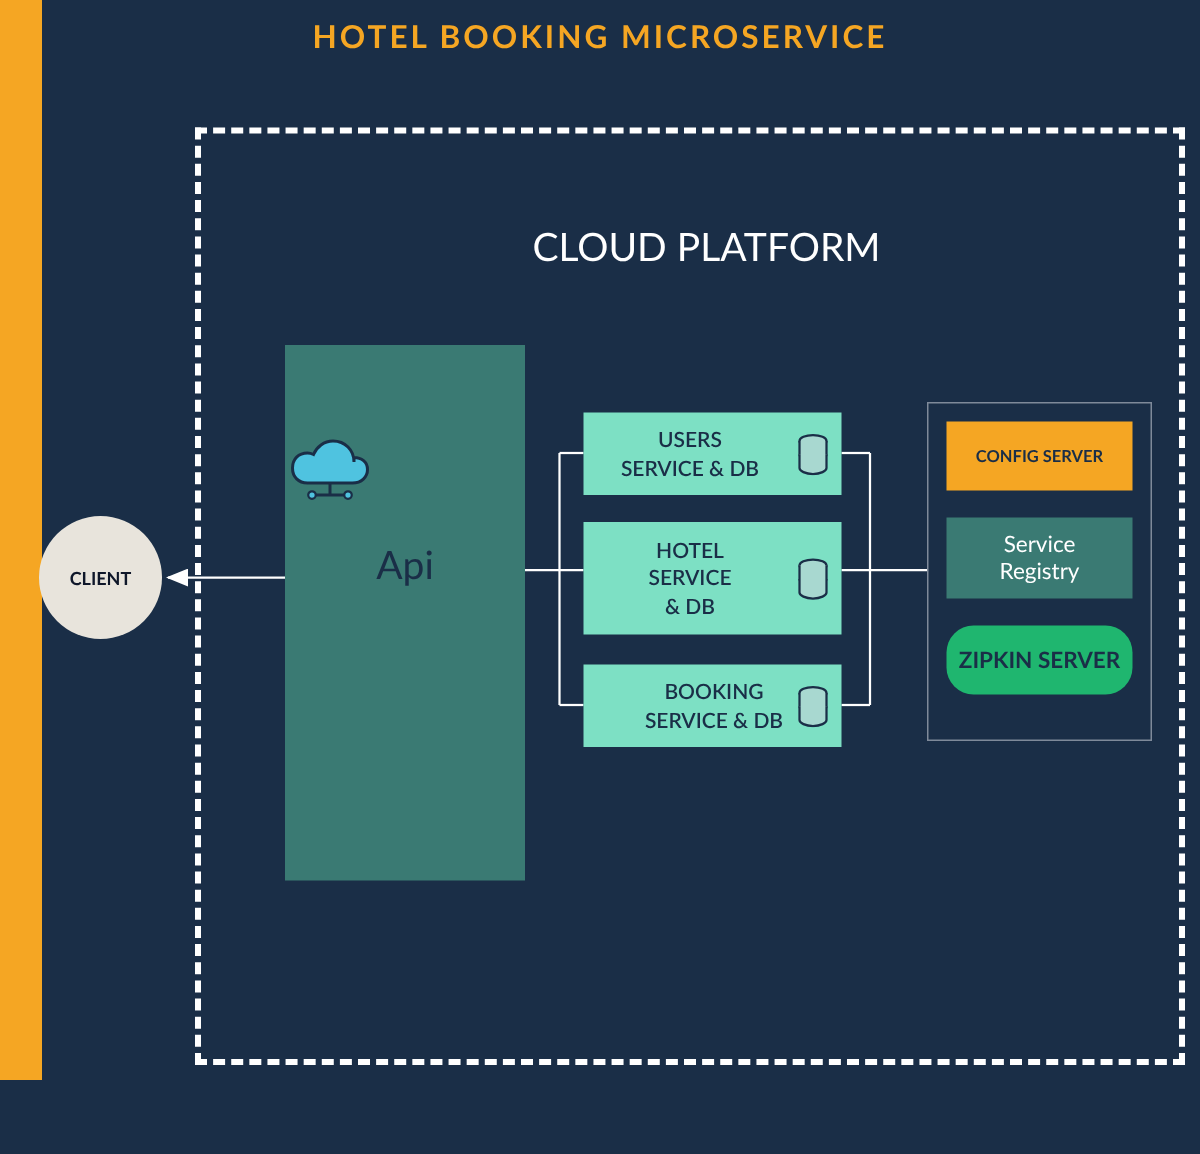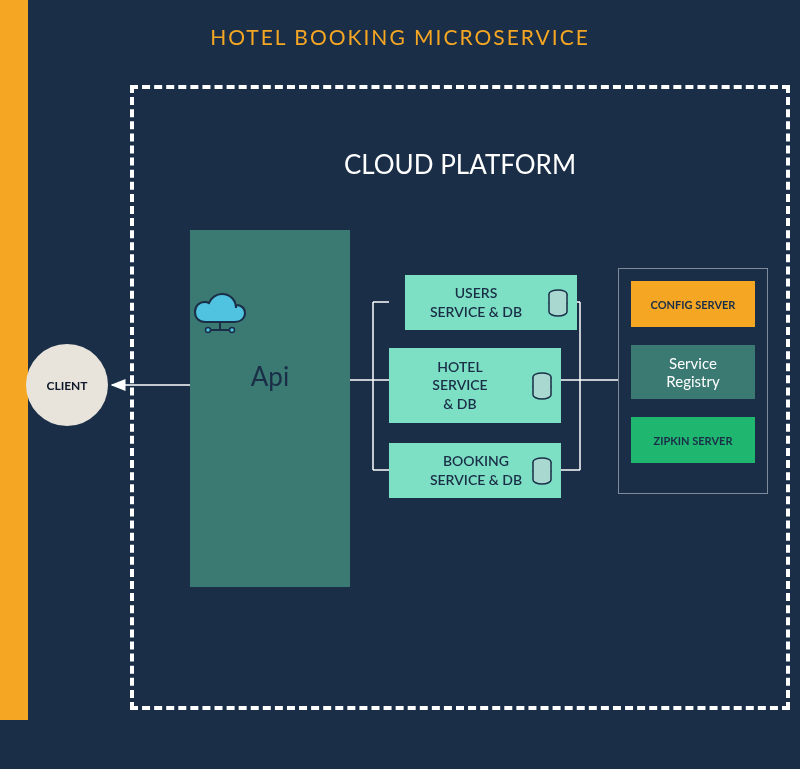--- a/index.html
+++ b/index.html
@@ -20,36 +20,35 @@
     background: #f5a623;
   }
   .main-title {
     position: absolute;
     top: 12px;
     left: 0;
     right: 0;
     text-align: center;
     color: #f5a623;
     font-size: 21px;
-    font-weight: 400;
+    font-weight: 700;
     letter-spacing: 2px;
-    margin-top: 12px;
   }
   .dashed-box {
     position: absolute;
     left: 130px;
     top: 85px;
     width: 660px;
     height: 625px;
     border: 4px dashed #ffffff;
   }
   .cloud-title {
     position: absolute;
     top: 148px;
-    left: 130px;
+    left: 141px;
     width: 660px;
     text-align: center;
     color: #ffffff;
     font-size: 26px;
     font-weight: 400;
   }
   .api-gateway {
     position: absolute;
     left: 190px;
     top: 230px;
@@ -76,21 +75,21 @@
     position: absolute;
     left: 389px;
     width: 172px;
     height: 55px;
     background: #7de0c4;
     display: flex;
     align-items: center;
     justify-content: center;
     padding-right: 30px;
   }
-  .service-box.users { top: 275px; margin-left: 16px; }
+  .service-box.users { top: 275px; }
   .service-box.hotel { top: 348px; height: 75px;}
   .service-box.booking { top: 443px; padding-left: 32px; }
   .service-label {
     color: #1a2e47;
     font-size: 14px;
     font-weight: 600;
     text-align: center;
     line-height: 1.3;
   }
   .db-icon {
@@ -115,21 +114,21 @@
   }
   .server-box {
     height: 46px;
     display: flex;
     align-items: center;
     justify-content: center;
     text-align: center;
   }
   .config-server { background: #f5a623; color: #1a2e47; font-size: 11px; font-weight: 700; }
   .service-registry { background: #3a7a73; color: #ffffff; font-size: 15px; font-weight: 400; height: 54px; line-height: 1.2;}
-  .zipkin-server { background: #1fb66f; color: #1a2e47; font-size: 11px; font-weight: 700; }
+  .zipkin-server { background: #1fb66f; color: #1a2e47; font-size: 15px; font-weight: 700; border-radius: 18px; }
   .client-circle {
     position: absolute;
     left: 26px;
     top: 344px;
     width: 82px;
     height: 82px;
     border-radius: 50%;
     background: #e8e4dc;
     display: flex;
     align-items: center;

